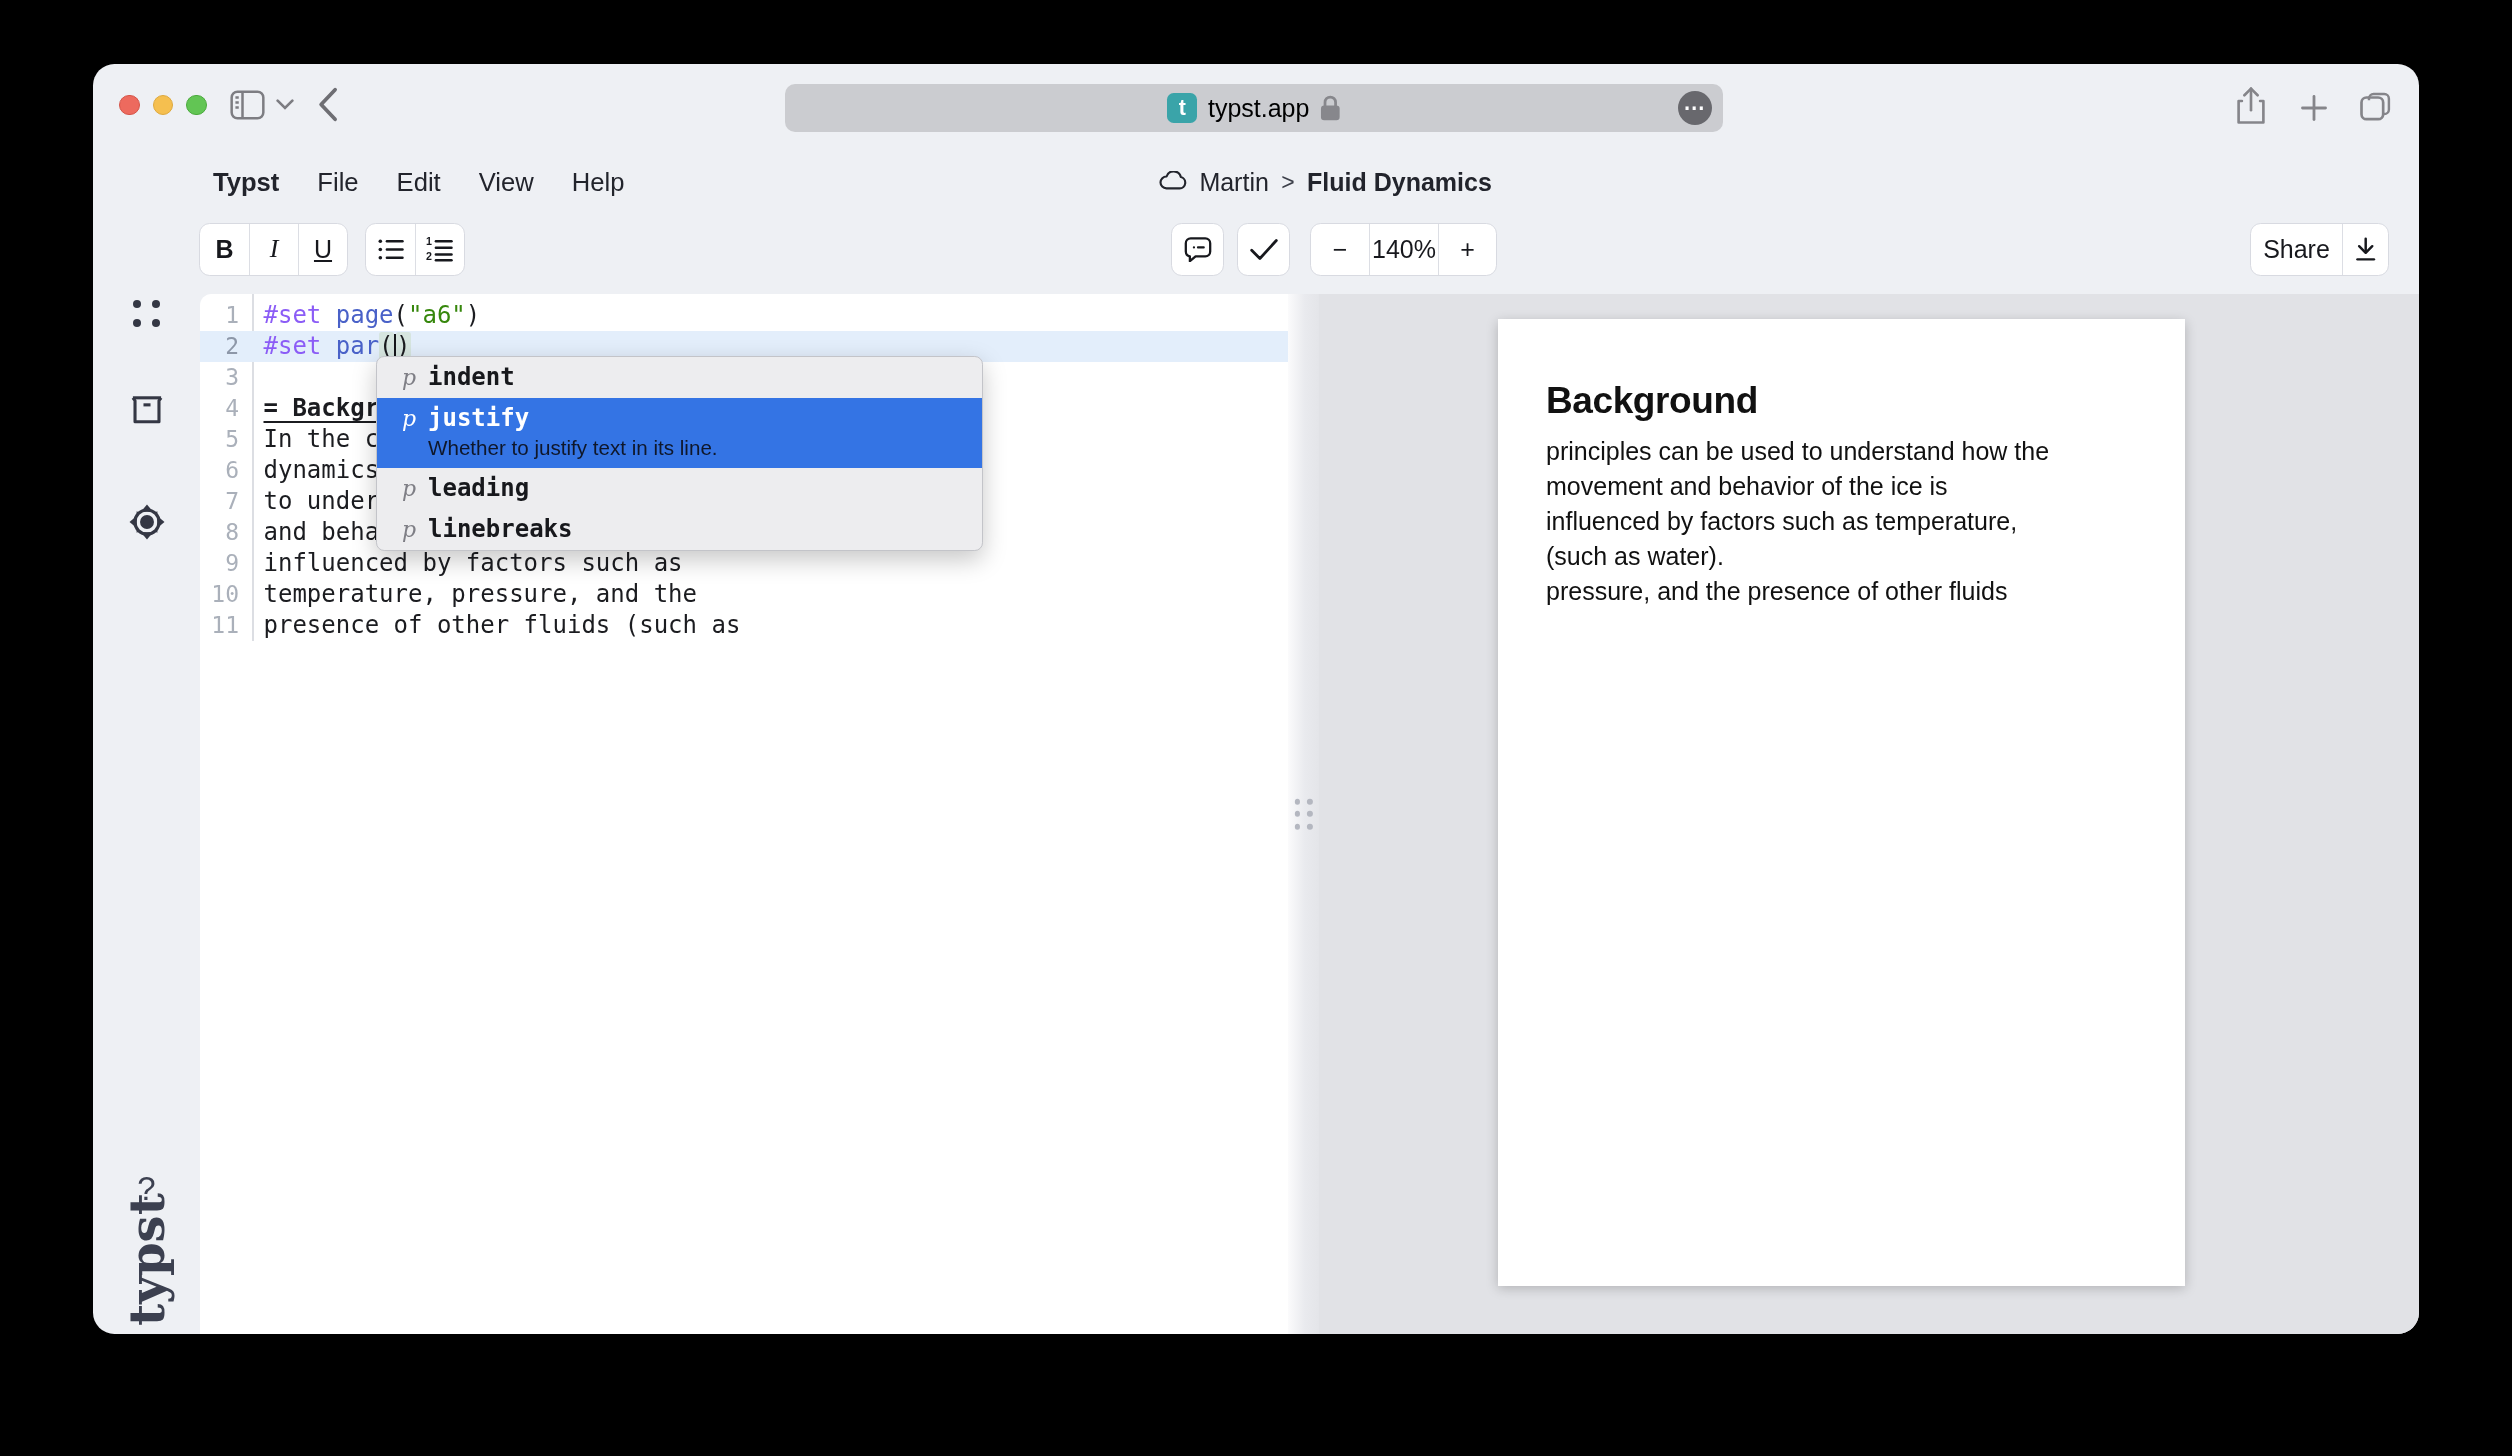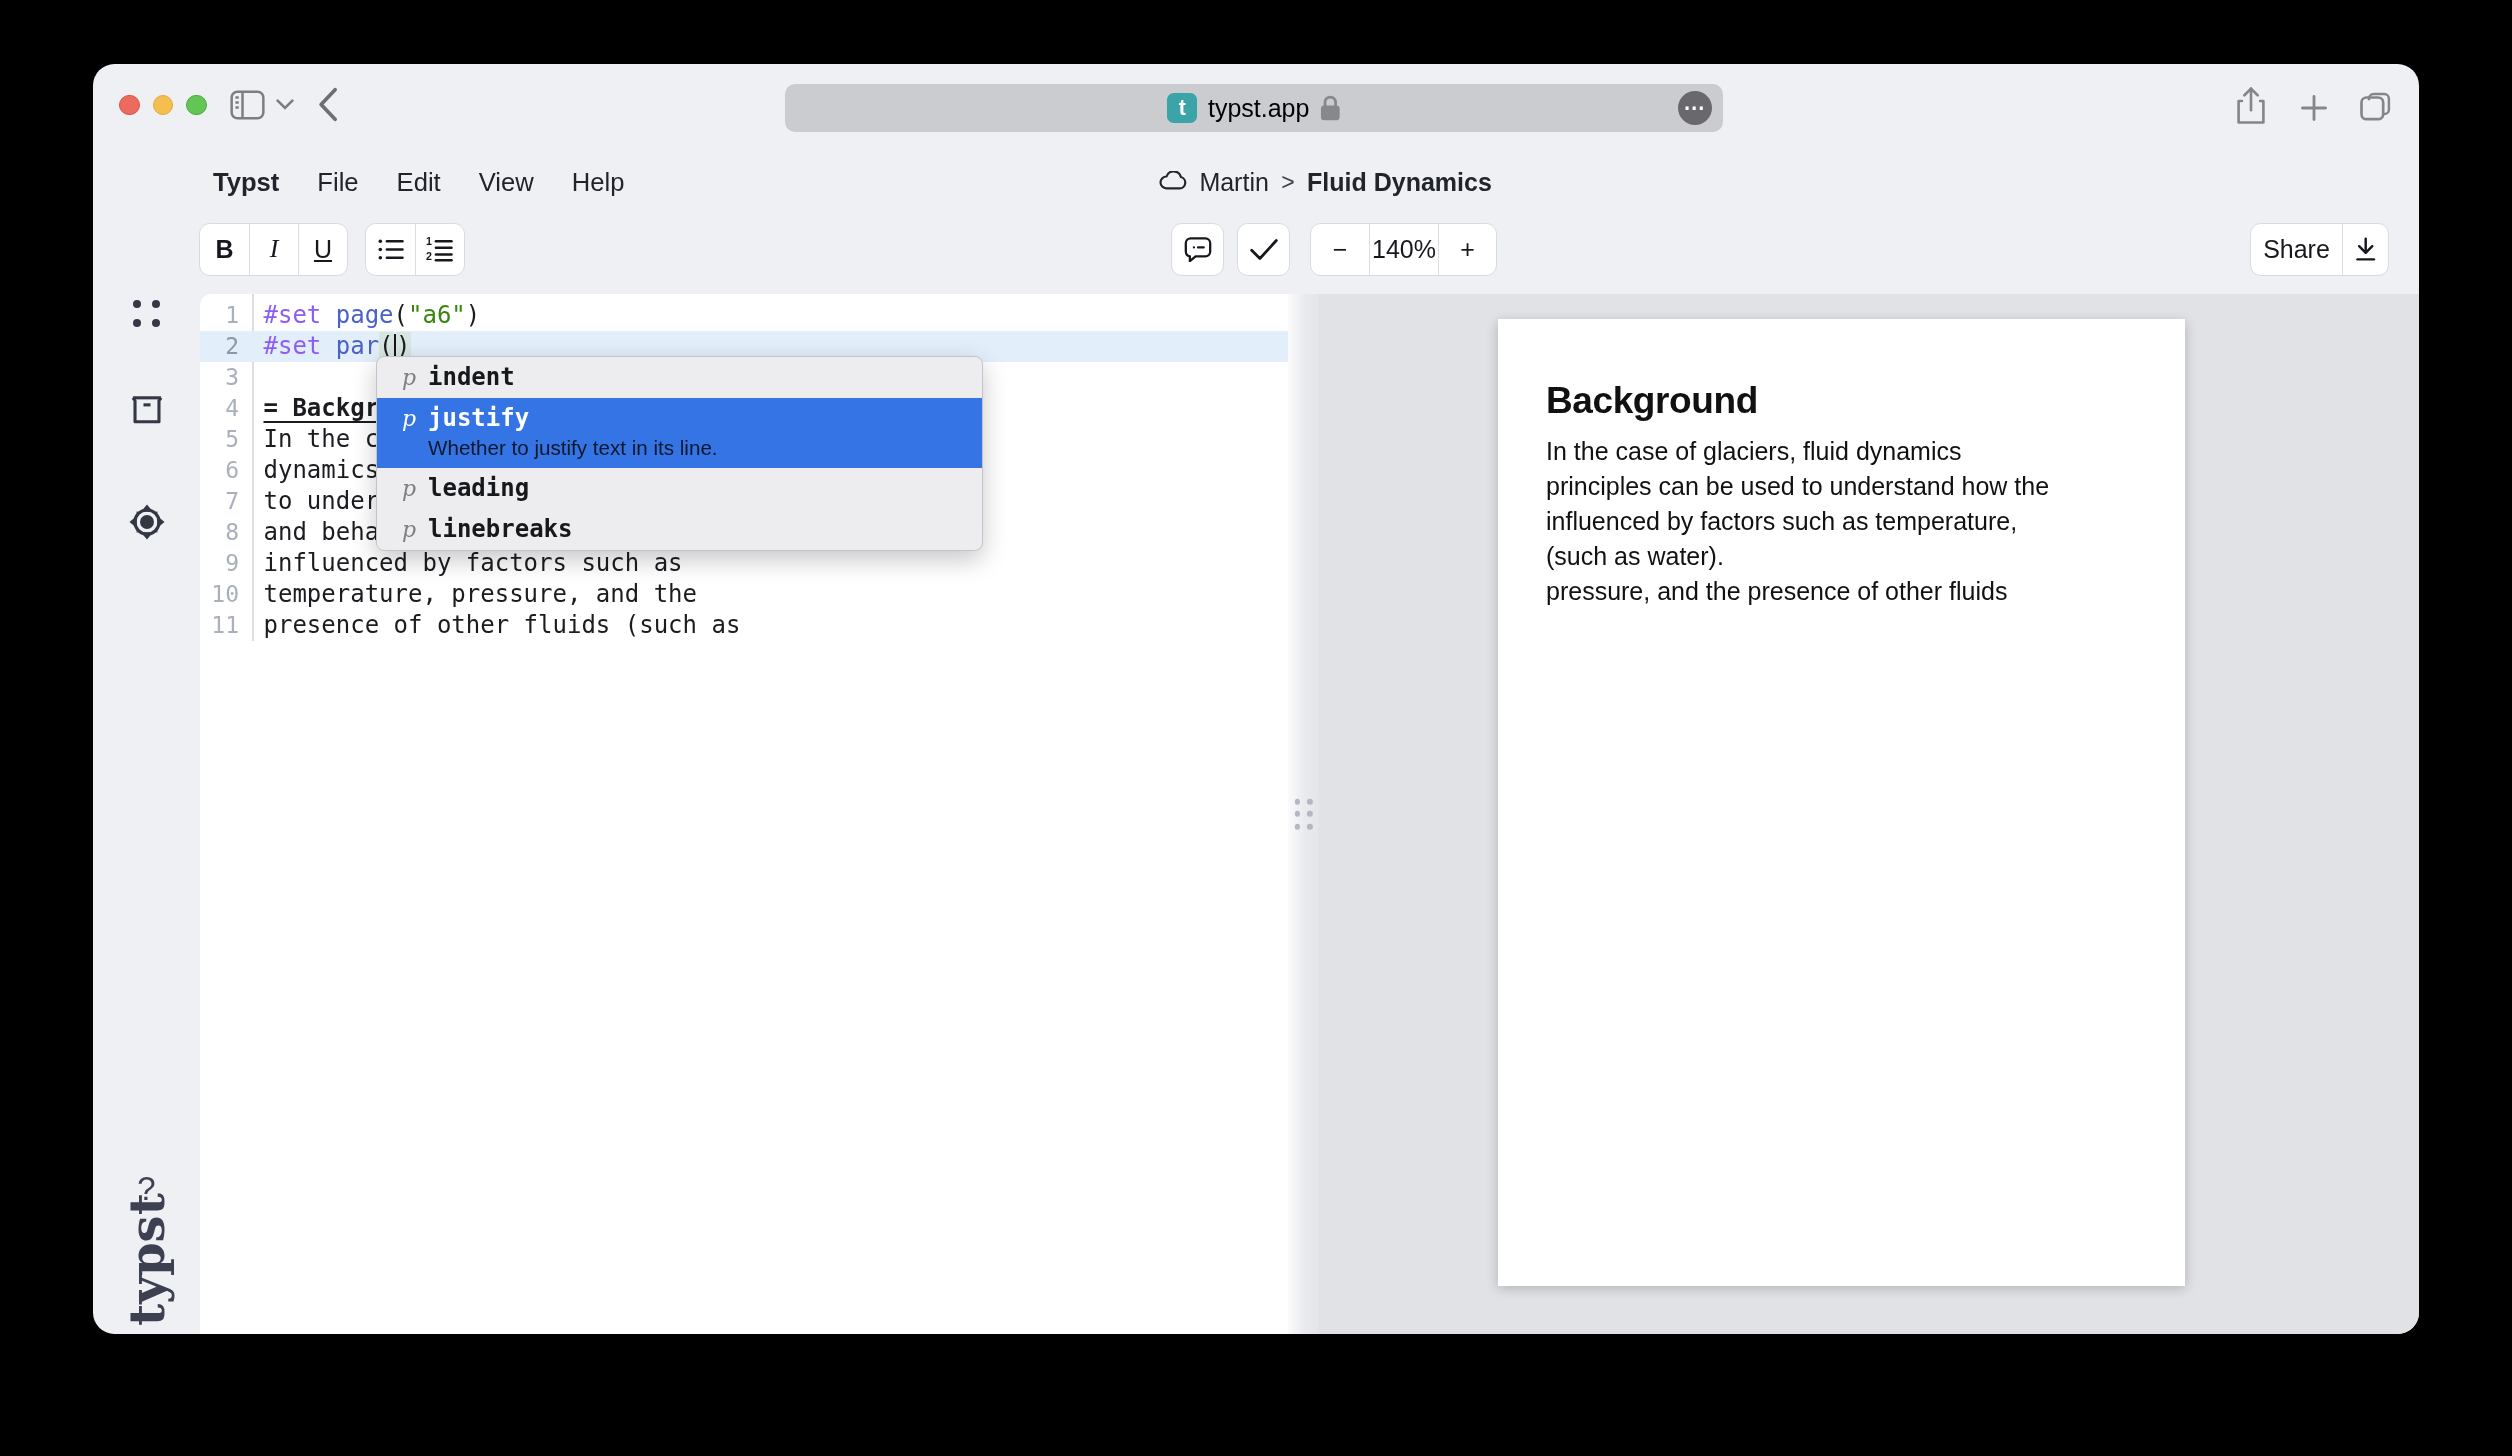--- a/index.html
+++ b/index.html
@@ -337,22 +337,22 @@
           <i></i>
           <i></i>
           <i></i>
       </span>
     </div>
 
     <div class="preview">
       <div class="page">
         <h1>Background</h1>
         <div id="preview-body">
-            <div class="body-line">In the case of glaciers, fluid dynamics</div>
             <div class="body-line">principles can be used to understand how the</div>
+            <div class="body-line">movement and behavior of the ice is</div>
             <div class="body-line">influenced by factors such as temperature,</div>
             <div class="body-line">(such as water).</div>
             <div class="body-line">pressure, and the presence of other fluids</div>
           </div>
       </div>
     </div>
   </div>
 
   <div class="dropdown" id="dropdown">
       <div class="ac-item">

